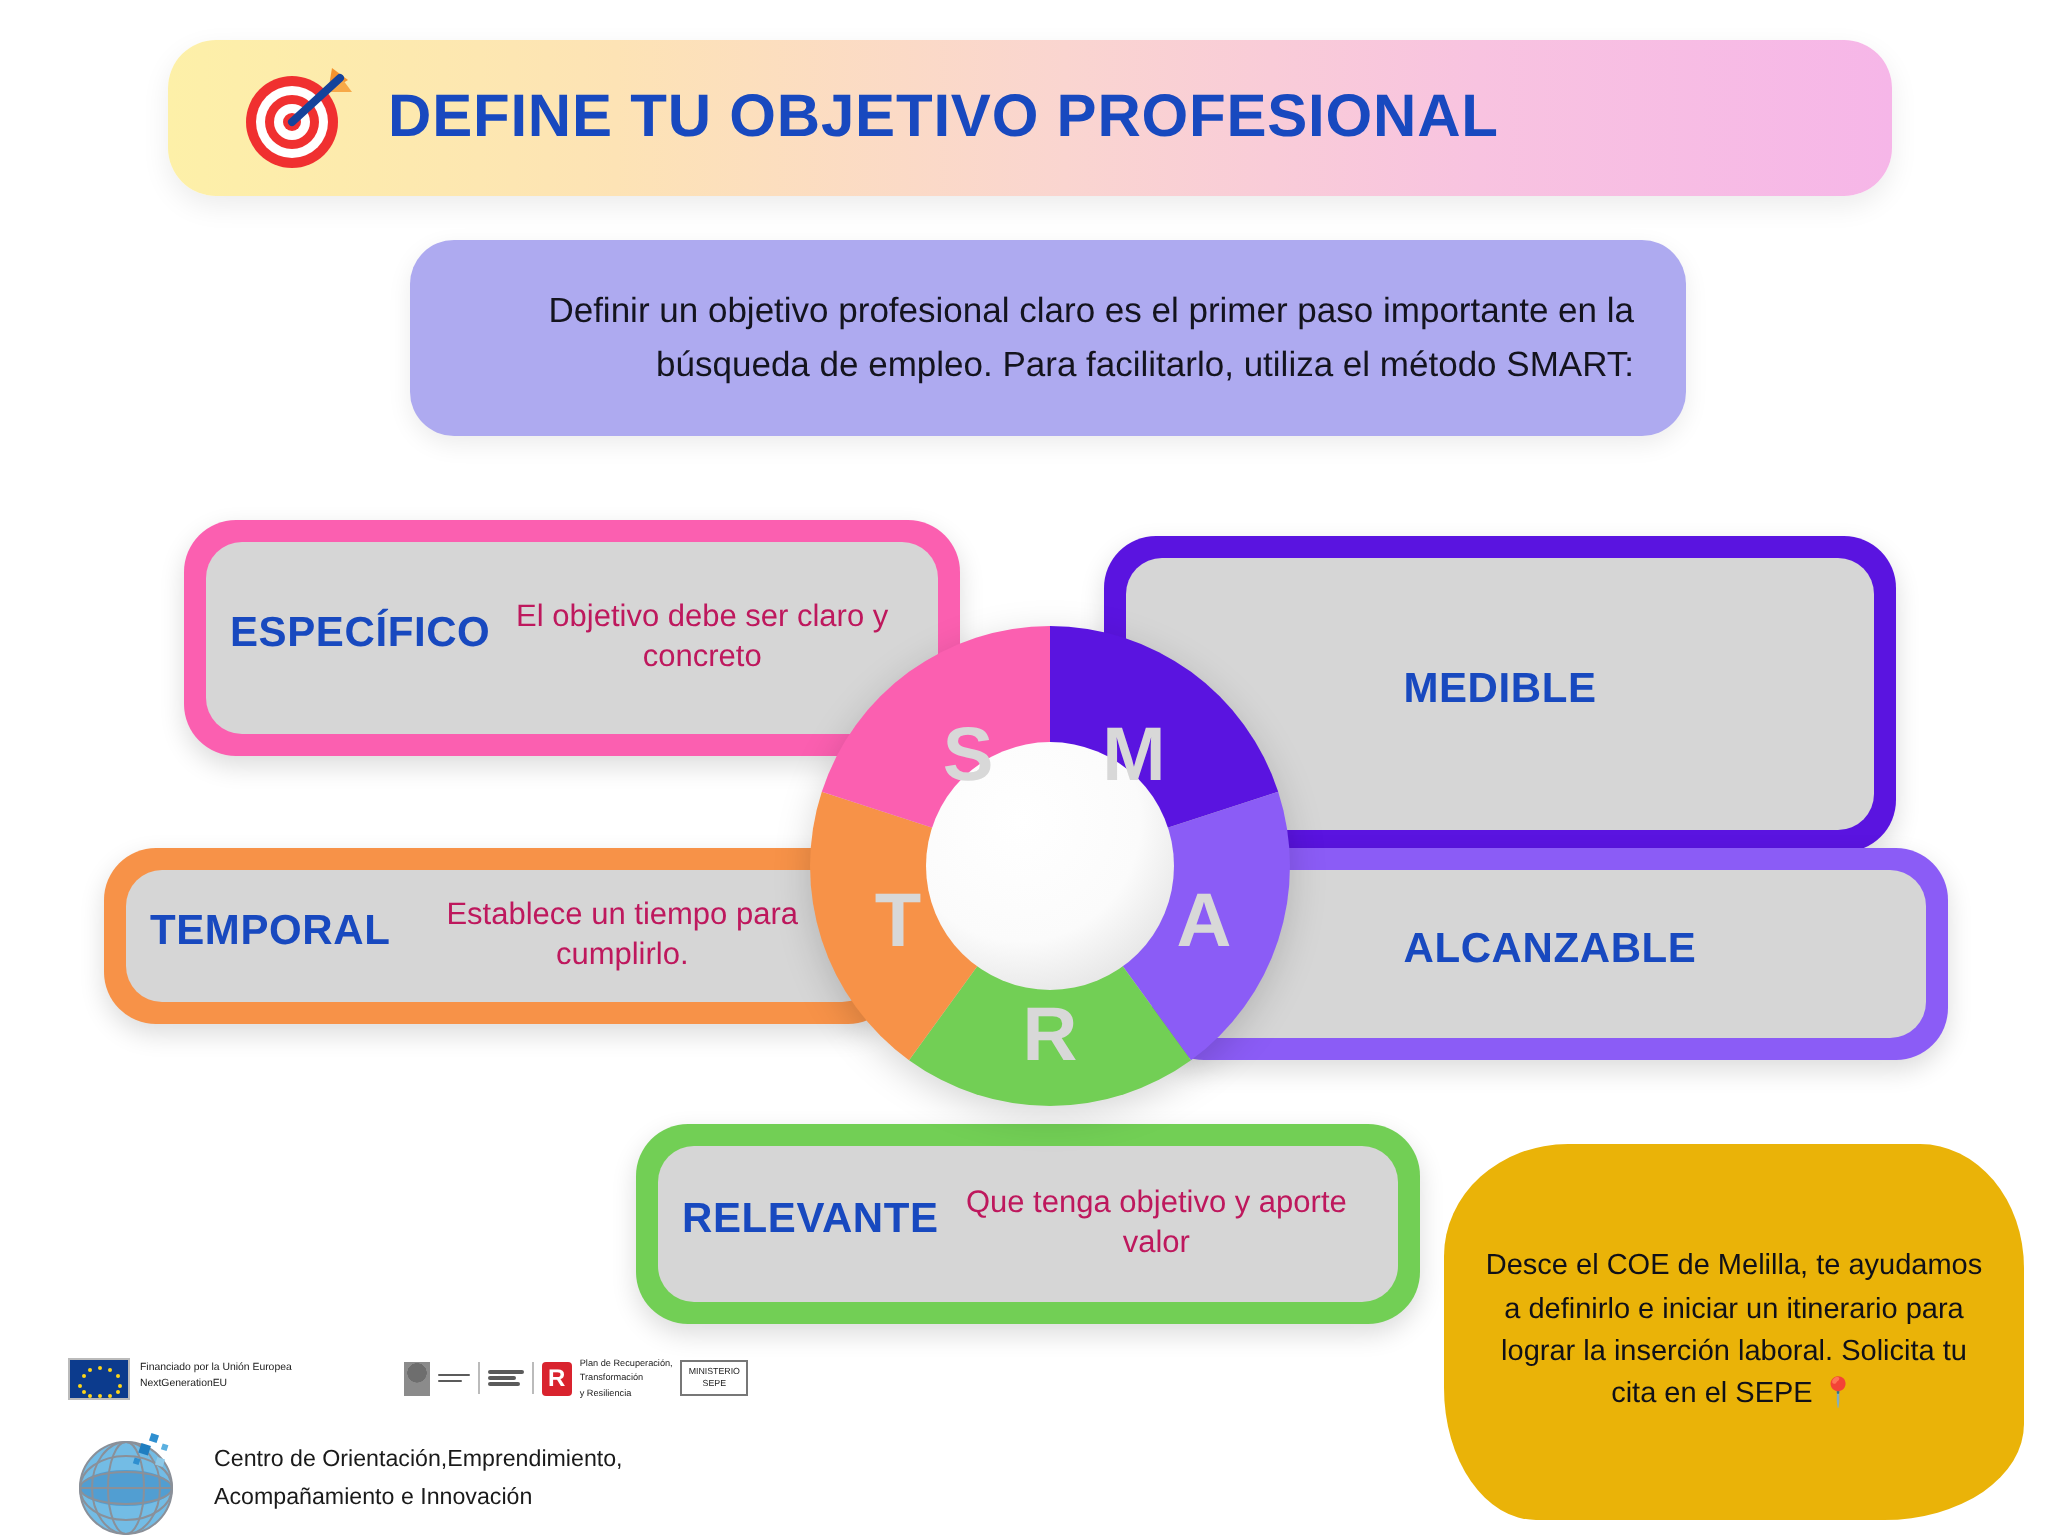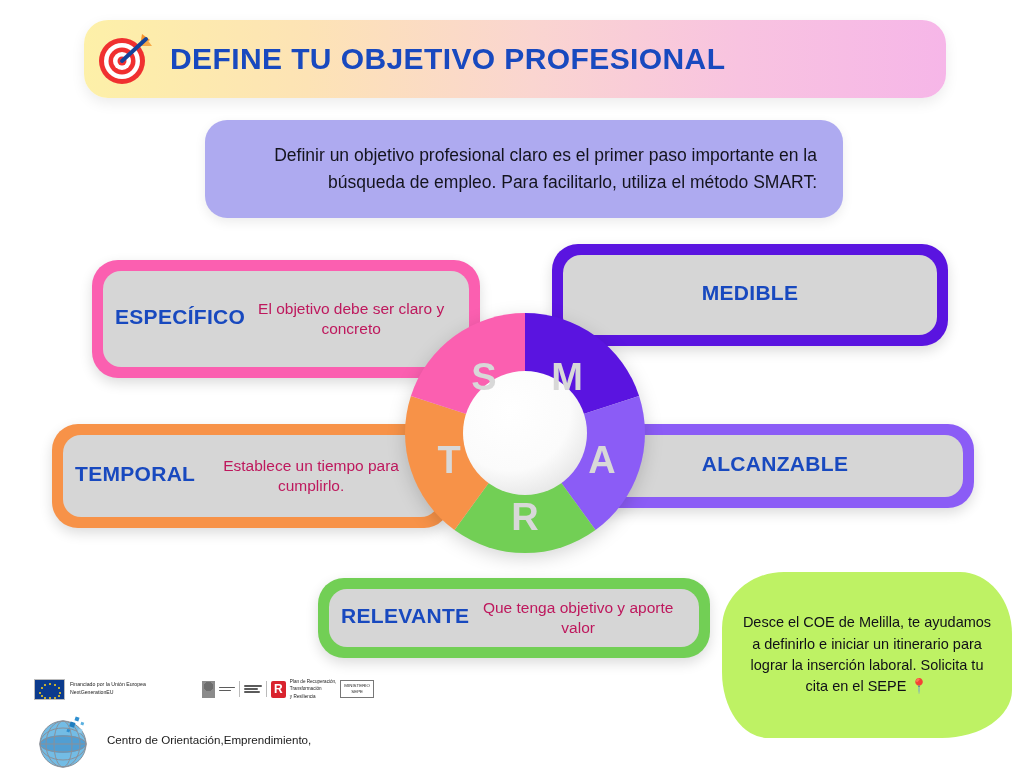--- a/index.html
+++ b/index.html
@@ -50,21 +50,21 @@
 
   
   .header {
     position: absolute;
     left: 84px; top: 20px;
     width: 862px; height: 78px;
     border-radius: 24px;
     background: linear-gradient(90deg, #fdf0a8 0%, #fde3b5 26%, #fad5d0 52%, #f8c3e0 76%, #f6b6e8 100%);
     display: flex;
     align-items: center;
-    padding-left: 10px;
+    padding-left: 34px;
     box-shadow: 0 5px 14px rgba(0,0,0,.08);
   }
   .header-icon {
     width: 62px; height: 62px;
     position: relative;
     flex: none;
     margin-right: 14px;
   }
   .header-title {
     font-size: 30px;
@@ -119,24 +119,24 @@
     letter-spacing: .3px;
     margin-bottom: 5px;
   }
   .card-desc {
     font-size: 15.5px;
     color: #be185d;
     line-height: 1.3;
   }
 
   #card-especifico  { left: 92px;  top: 260px; width: 388px; height: 118px; background: #fb5fb0; }
-  #card-medible     { left: 552px; top: 244px; width: 396px; height: 102px; background: #5a14e0; }
-  #card-temporal    { left: 52px;  top: 424px; width: 398px; height: 104px; background: #f79248; }
-  #card-alcanzable  { left: 576px; top: 424px; width: 398px; height: 84px; background: #8b5cf6; }
-  #card-relevante   { left: 318px; top: 578px; width: 392px; height: 80px; background: #72cf55; }
+  #card-medible     { left: 552px; top: 268px; width: 396px; height: 158px; background: #5a14e0; }
+  #card-temporal    { left: 52px;  top: 424px; width: 398px; height: 88px; background: #f79248; }
+  #card-alcanzable  { left: 576px; top: 424px; width: 398px; height: 106px; background: #8b5cf6; }
+  #card-relevante   { left: 318px; top: 562px; width: 392px; height: 100px; background: #72cf55; }
 
   
   .wheel {
     position: absolute;
     left: 397px; top: 305px;
     width: 256px; height: 256px;
     z-index: 3;
     filter: drop-shadow(0 5px 9px rgba(0,0,0,.16));
   }
   .wheel svg { width: 100%; height: 100%; display: block; }
@@ -144,22 +144,22 @@
     font-family: "Liberation Sans", sans-serif;
     font-size: 38px;
     font-weight: bold;
     fill: #d8d8d8;
   }
 
   
   .cyan-blob {
     position: absolute;
     left: 722px; top: 572px;
-    width: 290px; height: 166px;
-    background: #bef264;
+    width: 290px; height: 188px;
+    background: #eab308;
     border-radius: 62px 52px 70px 46px / 56px 62px 48px 66px;
     display: flex;
     align-items: center;
     justify-content: flex-start;
     text-align: center;
     padding: 10px 18px;
     z-index: 4;
   }
   .cyan-text {
     font-size: 14.5px;
@@ -386,17 +386,18 @@
           <ellipse cx="29" cy="35" rx="23" ry="16" fill="none" stroke="#8a9099" stroke-width="1"></ellipse>
           <rect x="41" y="8" width="4" height="4" fill="#2f8fd0" transform="rotate(18 43 10)"></rect>
           <rect x="47" y="13" width="3" height="3" fill="#5bb0e0" transform="rotate(18 48 14)"></rect>
           <rect x="36" y="13" width="5" height="5" fill="#1f7ec0" transform="rotate(18 38 15)"></rect>
           <rect x="44" y="20" width="4" height="4" fill="#8fc9e8" transform="rotate(18 46 22)"></rect>
           <rect x="33" y="20" width="3" height="3" fill="#2f8fd0" transform="rotate(18 34 21)"></rect>
         </svg>
       </div>
       <div class="coe-text">
         <div>Centro de Orientación,Emprendimiento,</div>
+        <div>Acompañamiento e Innovación</div>
       </div>
     </div>
 
   </div>
 </div>
 
 </body></html>

